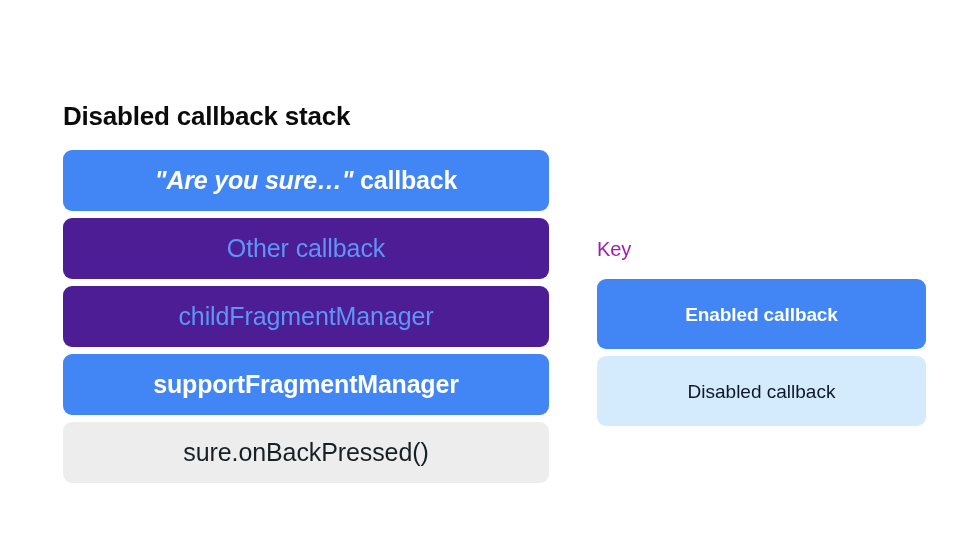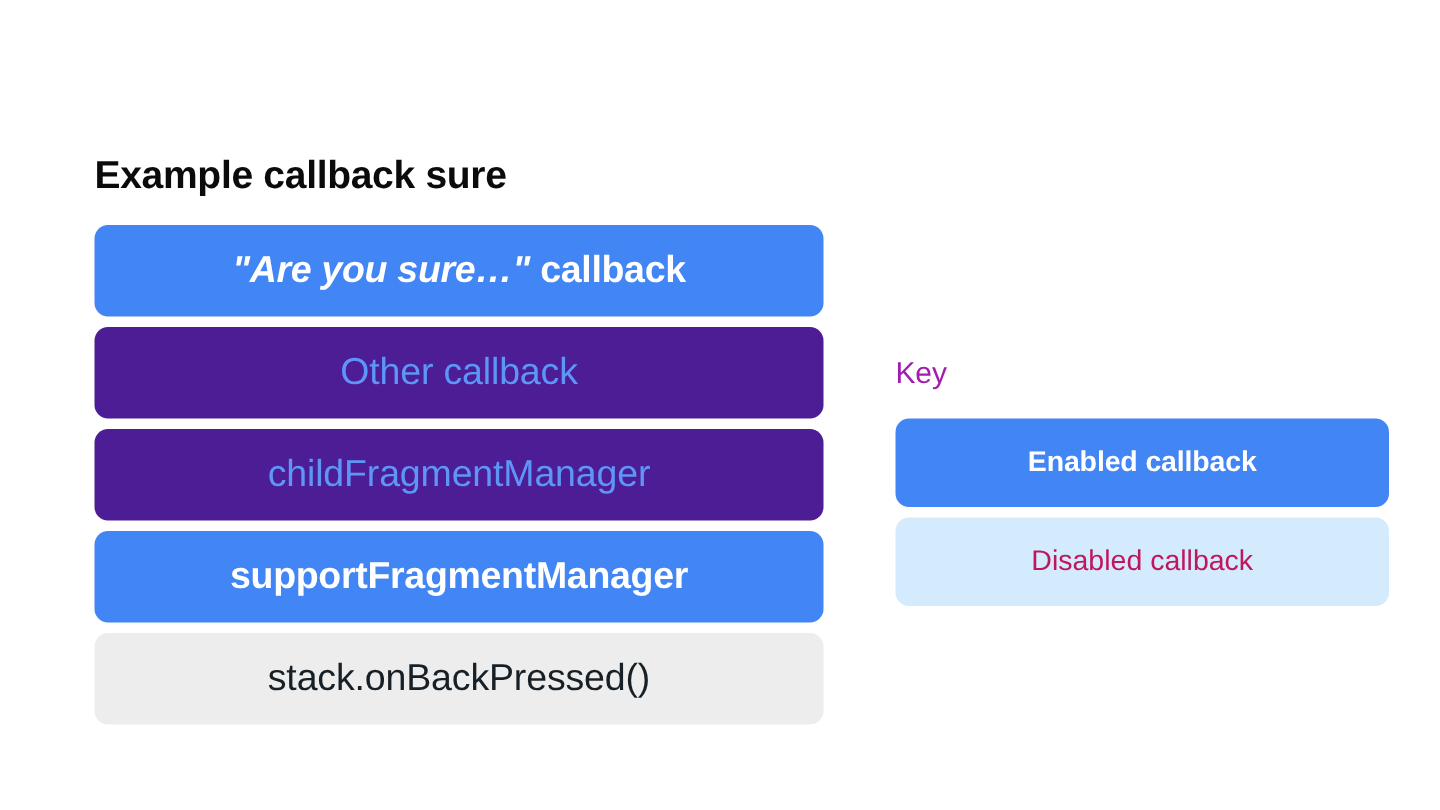--- a/index.html
+++ b/index.html
@@ -111,21 +111,21 @@
     letter-spacing: -0.1px;
   }
 
   .key-list {
     display: flex;
     flex-direction: column;
     gap: 7px;
   }
 
   .key-bar {
-    height: 59px;
+    height: 70px;
     border-radius: 9px;
     display: flex;
     align-items: center;
     justify-content: center;
     box-sizing: border-box;
     padding: 12px 12px;
     text-align: center;
     white-space: nowrap;
   }
 
@@ -140,60 +140,60 @@
   .key-bar.enabled .key-label {
     color: #ffffff;
     font-weight: bold;
     letter-spacing: -0.1px;
   }
 
   .key-bar.disabled {
     background: #d4eafd;
   }
   .key-bar.disabled .key-label {
-    color: #be185d;
+    color: #0f172a;
     font-weight: normal;
   }
 
   .key-bar.system {
     background: #ededed;
   }
   .key-bar.system .key-label {
     color: #172026;
     font-weight: normal;
   }
 </style>
 </head>
 <body>
 
 <div class="canvas">
 
   <section class="stack-section">
-    <h1 class="section-title">Example callback sure</h1>
+    <h1 class="section-title">Disabled callback stack</h1>
 
     <div class="stack-list">
 
       <div class="bar enabled">
         <span class="bar-label"><span class="quoted-italic">"Are you sure…"</span><span> callback</span></span>
       </div>
 
       <div class="bar disabled">
         <span class="bar-label">Other callback</span>
       </div>
 
       <div class="bar disabled">
         <span class="bar-label">childFragmentManager</span>
       </div>
 
       <div class="bar enabled">
         <span class="bar-label">supportFragmentManager</span>
       </div>
 
       <div class="bar system">
-        <span class="bar-label">stack.onBackPressed()</span>
+        <span class="bar-label">sure.onBackPressed()</span>
       </div>
 
     </div>
   </section>
 
   <section class="key-section">
     <h2 class="key-title">Key</h2>
 
     <div class="key-list">
 

